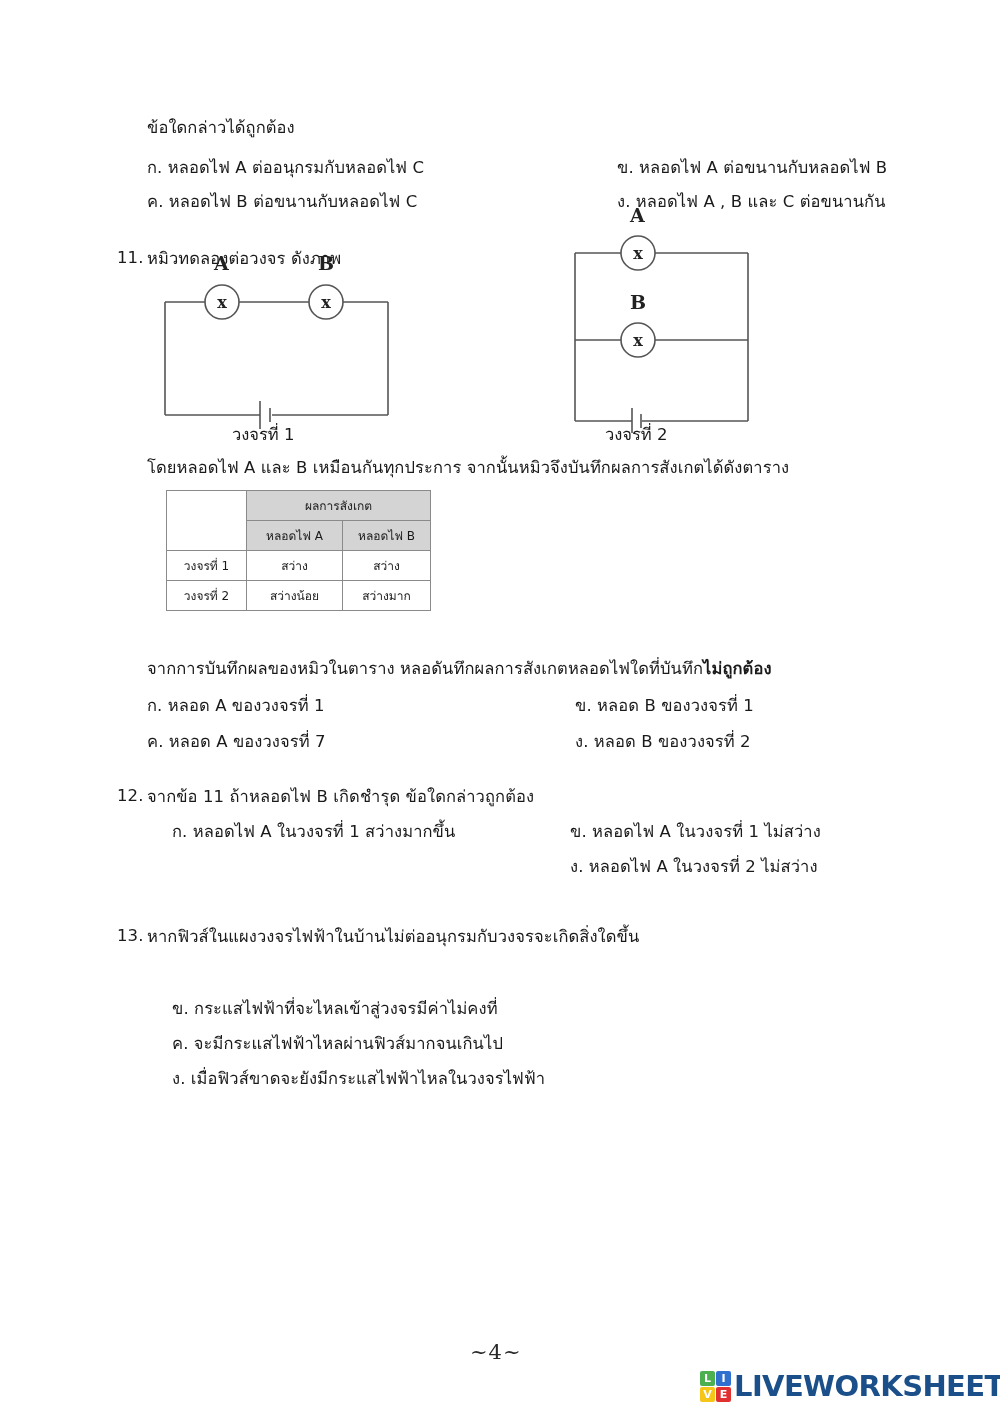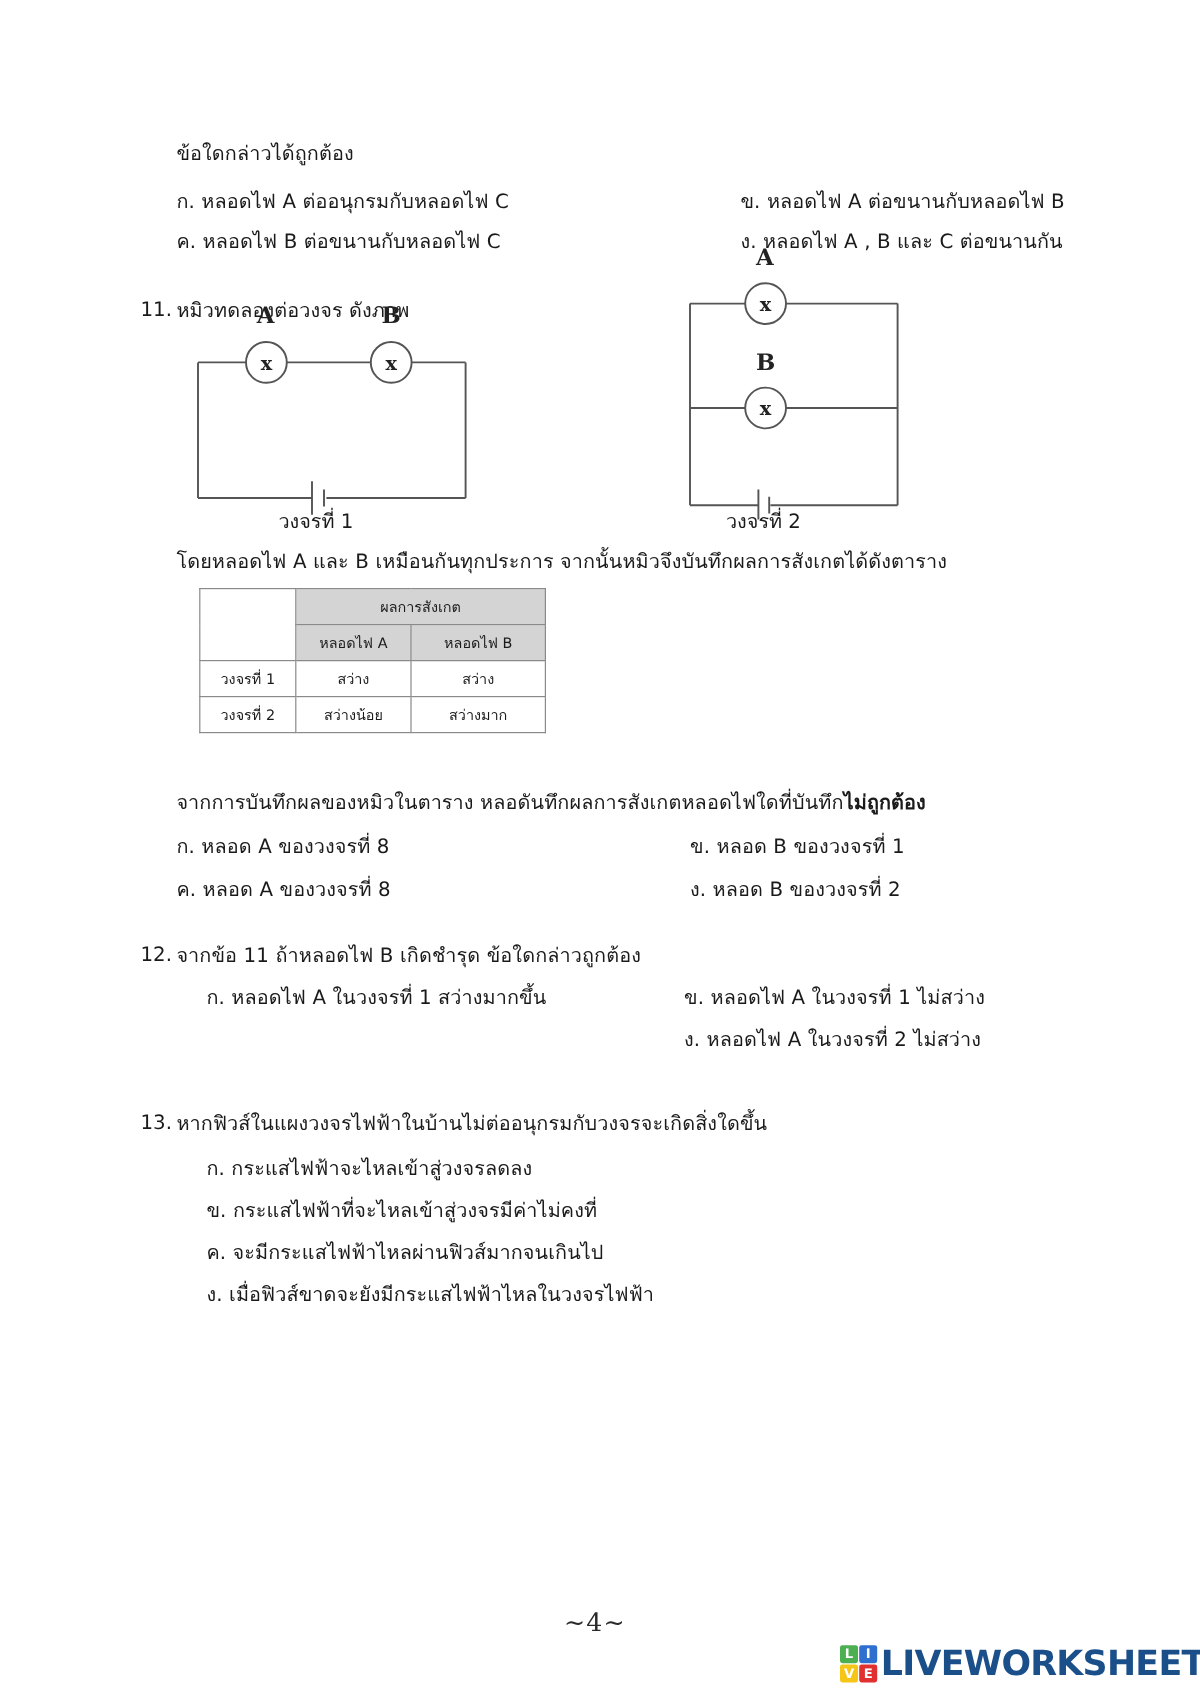--- a/index.html
+++ b/index.html
@@ -74,21 +74,21 @@
   }
   .obs-table .hdr {
     background: #d4d4d4;
   }
   .obs-table .blank {
     background: #ffffff;
     border-right: 1px solid #8a8a8a;
   }
   .c-first { width: 80px; }
   .c-a { width: 96px; }
-  .c-b { width: 112px; }
+  .c-b { width: 88px; }
 
   
   .pagenum {
     position: absolute;
     left: 470px;
     top: 1340px;
     font-family: "DejaVu Serif", "Liberation Serif", serif;
     font-size: 21px;
     color: #2a2a2a;
     letter-spacing: 1px;
@@ -229,36 +229,35 @@
     <tr>
       <td>วงจรที่ 2</td>
       <td>สว่างน้อย</td>
       <td>สว่างมาก</td>
     </tr>
   </tbody>
     </table>
 
   <div class="txt" style="left:147px; top:658px;"><span>จากการบันทึกผลของหมิวในตาราง หลอดันทึกผลการสังเกตหลอดไฟใดที่บันทึก</span><span class="bold">ไม่ถูกต้อง</span></div>
 
-  <div class="txt" style="left:147px; top:695px;">ก. หลอด A ของวงจรที่ 8</div>
+  <div class="txt" style="left:147px; top:695px;">ก. หลอด A ของวงจรที่ 1</div>
   <div class="txt" style="left:575px; top:695px;">ข. หลอด B ของวงจรที่ 1</div>
-  <div class="txt" style="left:147px; top:731px;">ค. หลอด A ของวงจรที่ 8</div>
+  <div class="txt" style="left:147px; top:731px;">ค. หลอด A ของวงจรที่ 7</div>
   <div class="txt" style="left:575px; top:731px;">ง. หลอด B ของวงจรที่ 2</div>
 
   <div class="qnum" style="left:117px; top:786px;">12.</div>
   <div class="txt" style="left:147px; top:786px;">จากข้อ 11 ถ้าหลอดไฟ B เกิดชำรุด ข้อใดกล่าวถูกต้อง</div>
 
   <div class="txt" style="left:172px; top:821px;">ก. หลอดไฟ A ในวงจรที่ 1 สว่างมากขึ้น</div>
   <div class="txt" style="left:570px; top:821px;">ข. หลอดไฟ A ในวงจรที่ 1 ไม่สว่าง</div>
   <div class="txt" style="left:570px; top:856px;">ง. หลอดไฟ A ในวงจรที่ 2 ไม่สว่าง</div>
 
   <div class="qnum" style="left:117px; top:926px;">13.</div>
   <div class="txt" style="left:147px; top:926px;">หากฟิวส์ในแผงวงจรไฟฟ้าในบ้านไม่ต่ออนุกรมกับวงจรจะเกิดสิ่งใดขึ้น</div>
 
-  <div class="txt" style="left:172px; top:963px;">ก. กระแสไฟฟ้าจะไหลเข้าสู่วงจรลดลง</div>
   <div class="txt" style="left:172px; top:998px;">ข. กระแสไฟฟ้าที่จะไหลเข้าสู่วงจรมีค่าไม่คงที่</div>
   <div class="txt" style="left:172px; top:1033px;">ค. จะมีกระแสไฟฟ้าไหลผ่านฟิวส์มากจนเกินไป</div>
   <div class="txt" style="left:172px; top:1068px;">ง. เมื่อฟิวส์ขาดจะยังมีกระแสไฟฟ้าไหลในวงจรไฟฟ้า</div>
 
   <div class="pagenum">~4~</div>
 
   <div class="lw-logo">
     <div class="lw-squares">
       <div class="lw-sq" id="lwsq0" style="background: rgb(76, 175, 80);">L</div>
       <div class="lw-sq" id="lwsq1" style="background: rgb(46, 111, 208);">I</div>

